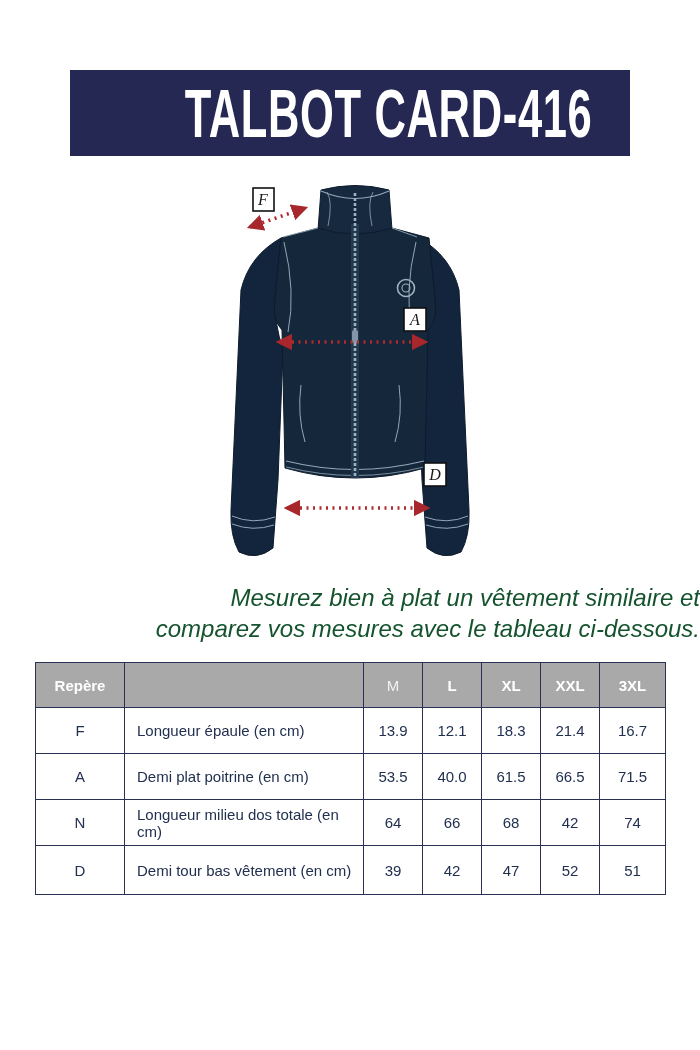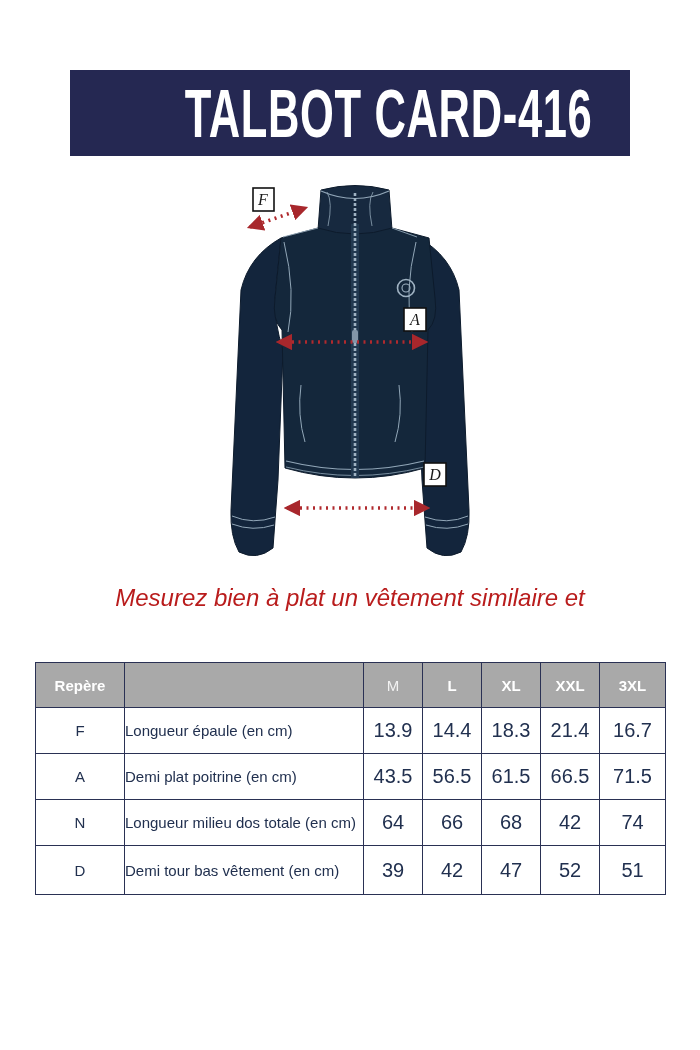--- a/index.html
+++ b/index.html
@@ -10,39 +10,39 @@
   .banner{
     position:absolute;left:70px;top:70px;width:560px;height:86px;
     background:#252852;text-align:center;line-height:86px;white-space:nowrap;
   }
   .banner-title{
     display:inline-block;color:#ffffff;font-weight:700;font-size:68px;
     letter-spacing:1px;transform:scaleX(0.64);transform-origin:center;
   }
   .diagram-wrap{position:absolute;left:215px;top:180px;width:270px;height:395px;}
   .instruction{
-    position:absolute;left:0;top:582px;width:700px;text-align:center;
-    font-style:italic;font-size:24px;line-height:31px;color:#b91c1c;
+    position:absolute;left:0;top:582px;width:700px;text-align:right;
+    font-style:italic;font-size:24px;line-height:31px;color:#14532d;
   }
   .size-table{
     position:absolute;left:35px;top:662px;width:630px;
     border-collapse:collapse;table-layout:fixed;
   }
   .size-table th,.size-table td{
     border:1.5px solid #2a3154;text-align:center;vertical-align:middle;
     font-size:15px;padding:0;
   }
   .size-table thead th{
     background:#a9a9a9;color:#ffffff;font-weight:700;height:44px;margin-left:48px;
   }
   .size-table thead th.size-m{font-weight:400;color:#f2f2f2;}
   .size-table tbody td{height:45px;color:#21304f;background:#ffffff;}
   .size-table tbody tr:last-child td{height:48px;}
-  .size-table td.desc{text-align:left;}
-  .size-table td.val{font-size:20px;}
+  .size-table td.desc{text-align:left;padding-left:12px;}
+  .size-table td.val{font-size:15px;}
   col.c-rep{width:89px;}col.c-desc{width:239px;}
   col.c-s{width:59px;}col.c-last{width:66px;}
 </style>
 </head>
 <body>
 
 <div class="banner">
   <span class="banner-title">TALBOT CARD-416</span>
 </div>
 
@@ -109,20 +109,21 @@
     <g>
       <rect x="209" y="283" width="22" height="23" fill="#ffffff" stroke="#111" stroke-width="1.6"></rect>
       <text x="220" y="300" text-anchor="middle">D</text>
     </g>
   </g>
 </svg>
 </div>
 
 <div class="instruction">
   <div>Mesurez bien à plat un vêtement similaire et</div>
+  <div>comparez vos mesures avec le tableau ci-dessous.</div>
 </div>
 
 <table class="size-table">
   <colgroup>
     <col class="c-rep">
       <col class="c-desc">
     <col class="c-s">
       <col class="c-s">
       <col class="c-s">
       <col class="c-s">
@@ -137,30 +138,30 @@
       <th>XL</th>
       <th>XXL</th>
       <th>3XL</th>
     </tr>
   </thead>
   <tbody>
     <tr>
       <td>F</td>
       <td class="desc">Longueur épaule (en cm)</td>
       <td class="val">13.9</td>
-      <td class="val">14.4</td>
+      <td class="val">12.1</td>
       <td class="val">18.3</td>
       <td class="val">21.4</td>
       <td class="val">16.7</td>
     </tr>
     <tr>
       <td>A</td>
       <td class="desc">Demi plat poitrine (en cm)</td>
-      <td class="val">43.5</td>
-      <td class="val">56.5</td>
+      <td class="val">53.5</td>
+      <td class="val">40.0</td>
       <td class="val">61.5</td>
       <td class="val">66.5</td>
       <td class="val">71.5</td>
     </tr>
     <tr>
       <td>N</td>
       <td class="desc">Longueur milieu dos totale (en cm)</td>
       <td class="val">64</td>
       <td class="val">66</td>
       <td class="val">68</td>

